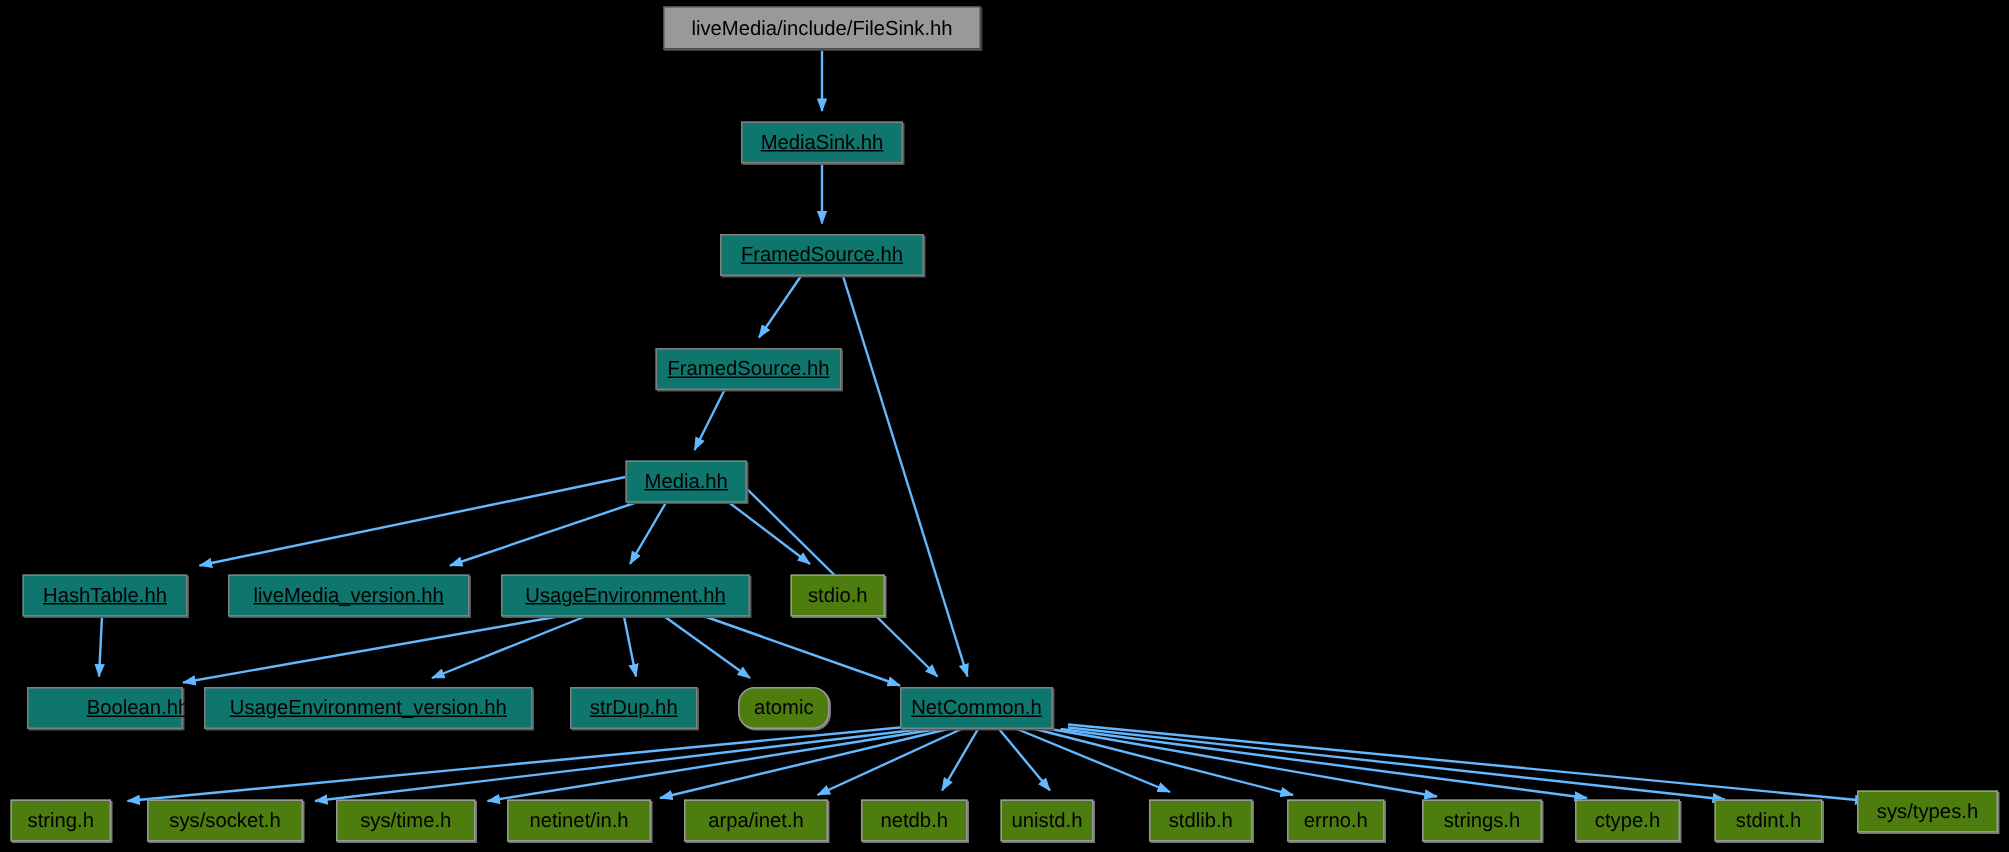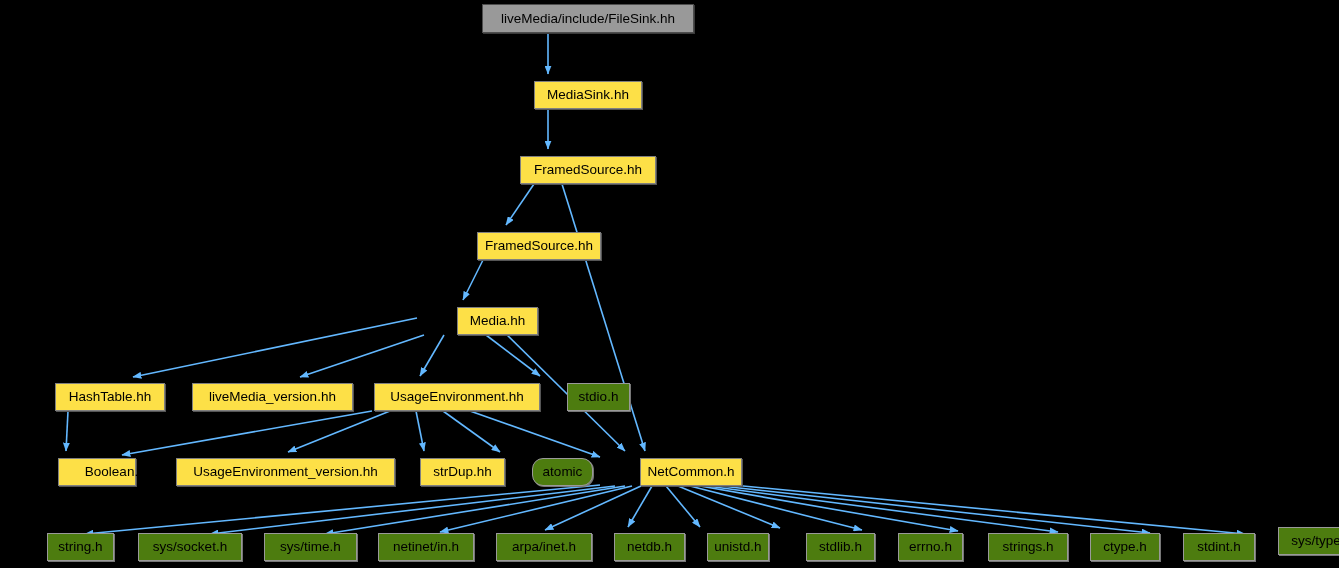--- a/index.html
+++ b/index.html
@@ -30,26 +30,26 @@
     box-sizing: border-box;
     display: flex;
     align-items: center;
     justify-content: center;
     font-family: "Liberation Sans", sans-serif;
     font-size: 13.5px;
     line-height: 1;
     white-space: nowrap;
     color: #000000;
     user-select: none;
-    margin-left: 40px;
   }
   .node-box.kind-local {
-    background: #fde047;
+    background: #0f766e;
     border: 1px solid #808080;
     box-shadow: 1px 1px 0 0 #555555;
+    text-decoration: underline;
   }
   .node-box.kind-system {
     background: #4d7c0f;
     border: 1px solid #999999;
     box-shadow: 1px 1px 0 0 #777777;
   }
   .node-box.kind-root {
     background: #999999;
     border: 1px solid #4d4d4d;
     box-shadow: 1px 1px 0 0 #3a3a3a;
@@ -122,21 +122,21 @@
       </div>
       <div class="node-box kind-local" style="left: 152px; top: 383px; width: 161px; height: 28px;">
         <span class="node-label">liveMedia_version.hh</span>
       </div>
       <div class="node-box kind-local" style="left: 334px; top: 383px; width: 166px; height: 28px;">
         <span class="node-label">UsageEnvironment.hh</span>
       </div>
       <div class="node-box kind-system" style="left: 527px; top: 383px; width: 63px; height: 28px;">
         <span class="node-label">stdio.h</span>
       </div>
-      <div class="node-box kind-local" style="left: 18px; top: 458px; width: 78px; height: 28px; padding-left: 44px;">
+      <div class="node-box kind-local" style="left: 18px; top: 458px; width: 104px; height: 28px; padding-left: 44px;">
         <span class="node-label">Boolean.hh</span>
       </div>
       <div class="node-box kind-local" style="left: 136px; top: 458px; width: 219px; height: 28px;">
         <span class="node-label">UsageEnvironment_version.hh</span>
       </div>
       <div class="node-box kind-local" style="left: 380px; top: 458px; width: 85px; height: 28px;">
         <span class="node-label">strDup.hh</span>
       </div>
       <div class="node-box kind-system" style="left: 492px; top: 458px; width: 61px; height: 28px; border-radius: 11px;">
         <span class="node-label">atomic</span>

